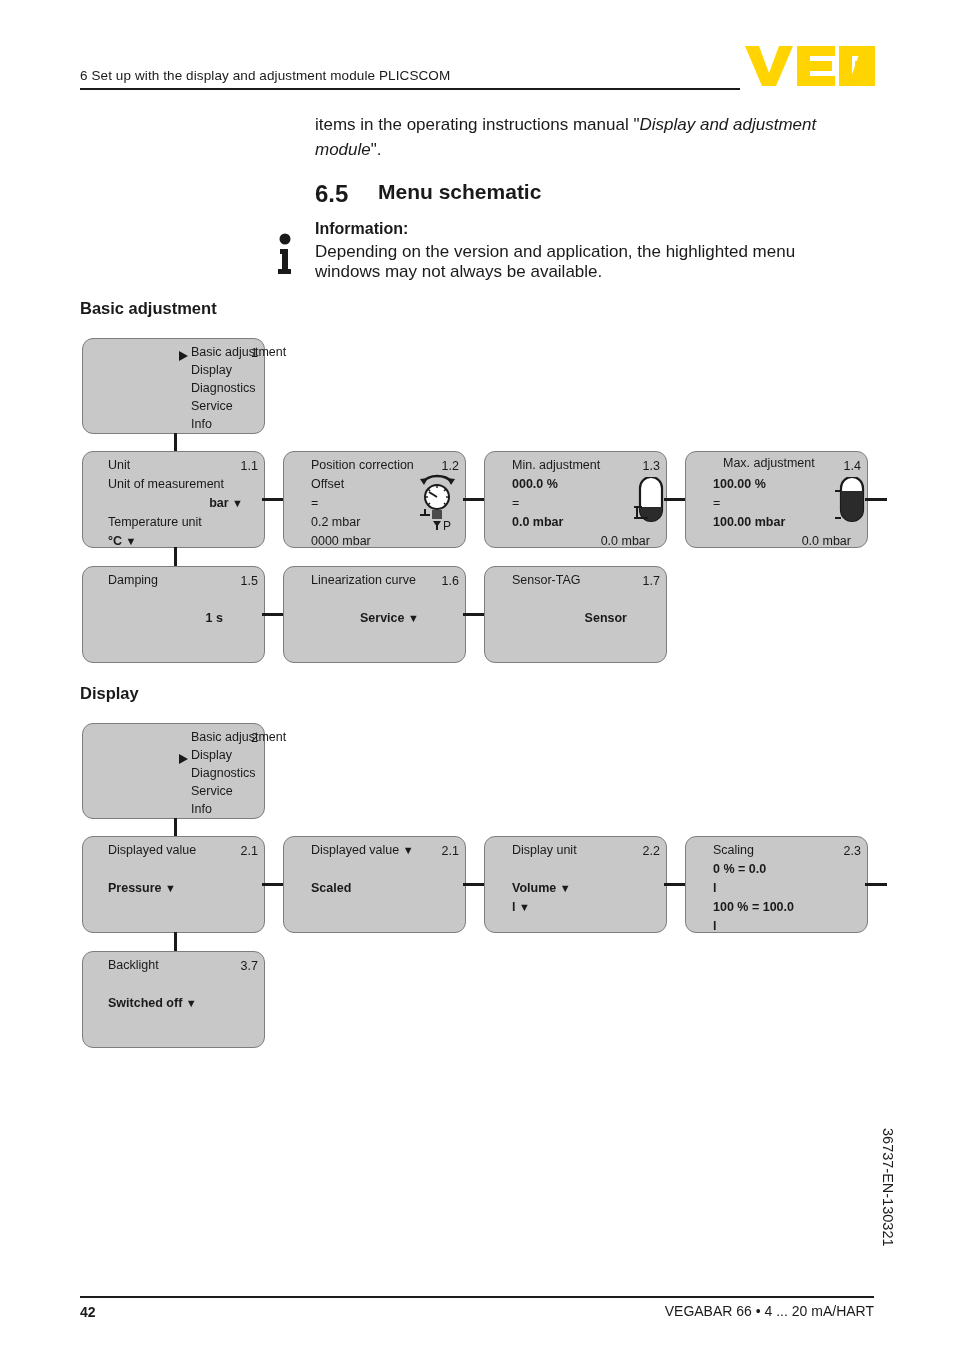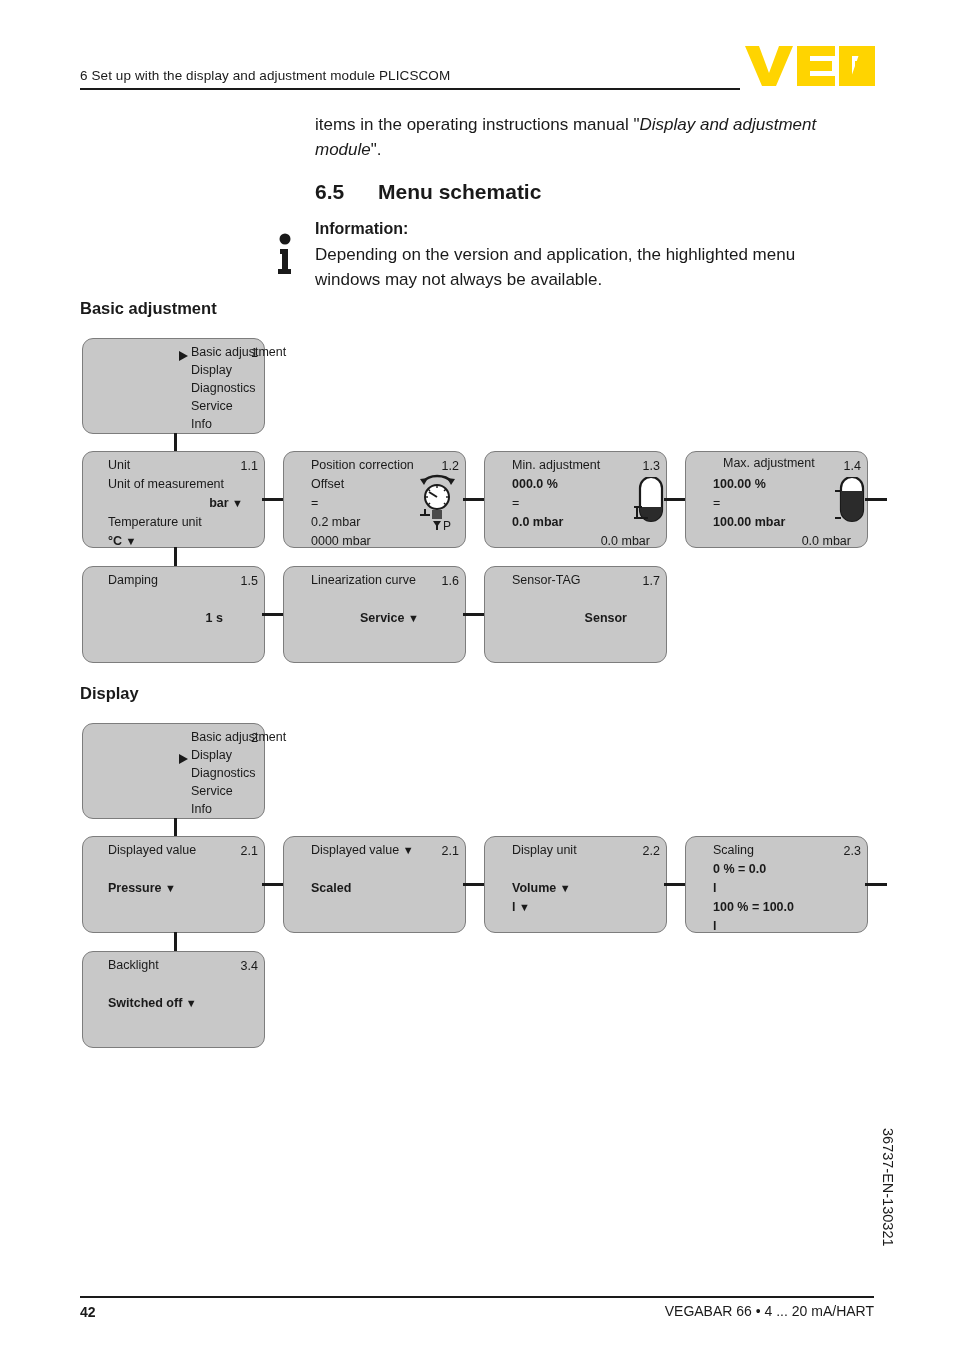--- a/index.html
+++ b/index.html
@@ -13,26 +13,26 @@
   
   #header-rule{left:80px;top:88px;width:660px;height:2px;background:#1a1a1a;}
   #header-title{left:80px;top:68px;font-size:13.5px;letter-spacing:.1px;white-space:nowrap;}
   #vega-logo{left:745px;top:46px;width:130px;height:40px;}
   #vega-logo svg{display:block;}
 
   
   #intro{left:315px;top:112px;width:560px;font-size:17px;line-height:25px;}
   #intro .it{font-style:italic;}
 
-  #sec-num{left:315px;top:180px;font-size:21px;font-weight:bold;}
+  #sec-num{left:315px;top:180px;font-size:24px;font-weight:bold;}
   #sec-title{left:378px;top:180px;font-size:21px;font-weight:bold;}
 
   #info-icon{left:275px;top:233px;width:20px;height:42px;}
   #info-head{left:315px;top:220px;font-size:16px;font-weight:bold;text-align:right;}
-  #info-body{left:315px;top:242px;width:545px;font-size:17px;line-height:25px;}
+  #info-body{left:315px;top:242px;width:545px;font-size:17px;line-height:20px;}
 
   
   .sec-head{font-size:16.5px;font-weight:bold;}
   #head-basic{left:80px;top:299px;}
   #head-display{left:80px;top:684px;}
 
   
   .box{
     background:#c8c8c8;border:1px solid #7d7d7d;border-radius:11px;
     box-sizing:border-box;
@@ -263,21 +263,21 @@
   <div class="ln" style="left:27px;top:6px;">Scaling</div>
   <div class="ln b" style="left:27px;top:25px;">0 % = 0.0</div>
   <div class="ln b" style="left:27px;top:44px;">l</div>
   <div class="ln b" style="left:27px;top:63px;">100 % = 100.0</div>
   <div class="ln b" style="left:27px;top:82px;">l</div>
 </div>
 <div class="abs conn h" style="left:865px;top:883px;width:22px;"></div>
 
 <div class="abs conn v" style="left:174px;top:932px;height:19px;"></div>
 <div class="abs box" style="left:82px;top:951px;width:183px;height:97px;">
-  <div class="num">3.4</div>
+  <div class="num">3.7</div>
   <div class="ln" style="left:25px;top:6px;">Backlight</div>
   <div class="ln b" style="left:25px;top:44px;"><span>Switched off</span> <span class="tri">▼</span></div>
 </div>
 
 <div class="abs" id="doc-code">36737-EN-130321</div>
 <div class="abs" id="footer-rule"></div>
 <div class="abs" id="page-num">42</div>
 <div class="abs" id="footer-doc">VEGABAR 66 • 4 ... 20 mA/HART</div>
 
 </body></html>

